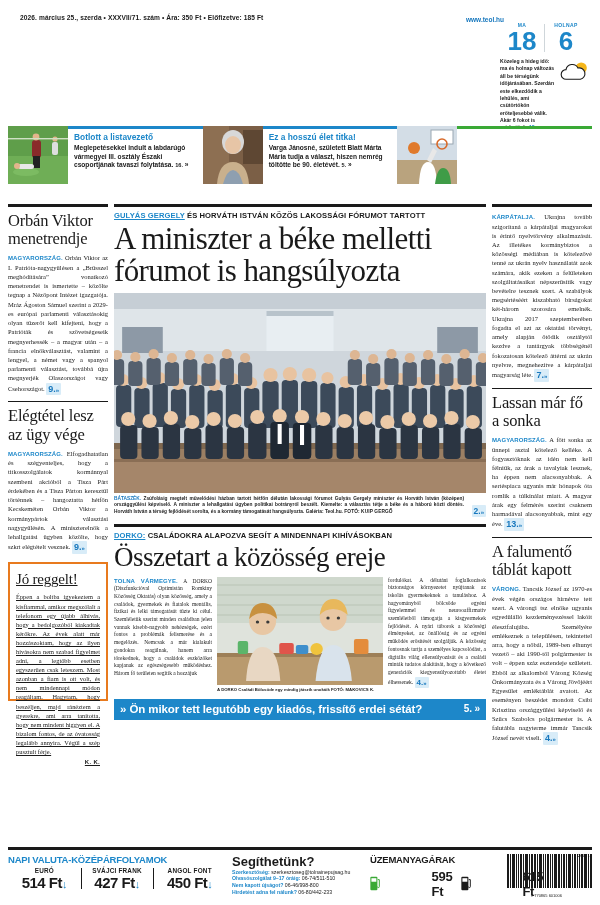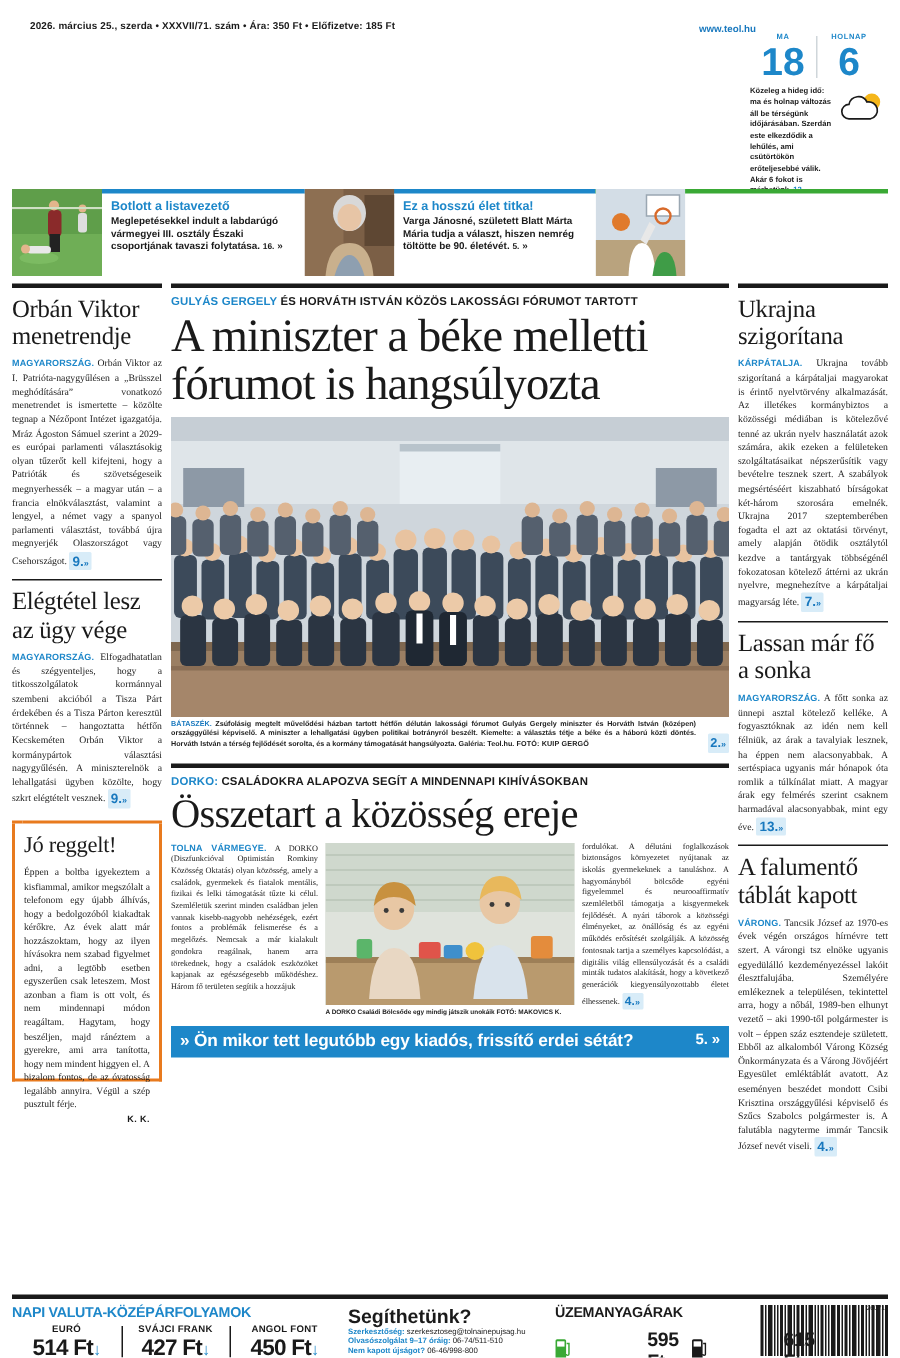--- a/index.html
+++ b/index.html
@@ -55,21 +55,21 @@
   .teasers { display: flex; margin: 4px 8px 0 8px; gap: 0; height: 62px; align-items: flex-end; }
   .teaser { display: flex; flex: 1; position: relative; }
   .teaser .tz-photo { width: 60px; height: 58px; flex: none; position: relative; overflow: hidden; }
   .teaser .tz-text { padding: 7px 4px 0 6px; flex: 1; min-width: 0; }
   .tz-title { font-size: 8.4px; font-weight: bold; color: #1d87c9; line-height: 1.1; margin-bottom: 2px; }
   .tz-body { font-size: 6.6px; line-height: 1.26; font-weight: bold; color: #1a1a1a; }
   .pg { color: #1a1a1a; font-size: 5.6px; font-weight: bold; }
   .tz-accent { position: absolute; top: 0; left: 0; right: 0; height: 3px; }
 
   
-  .grid { display: flex; padding: 0 8px; margin-top: 5px; }
+  .grid { display: flex; padding: 0 8px; margin-top: 20px; }
   .col-left { width: 100px; flex: none; }
   .col-mid { flex: 1; padding: 0 6px; min-width: 0; }
   .col-right { width: 100px; flex: none; }
 
   .rule-thick { height: 3px; background: #1a1a1a; margin-bottom: 5px; }
   .rule-thin { height: 1px; background: #1a1a1a; margin: 6px 0 5px 0; }
 
   .side-head {
     font-family: "Liberation Serif", serif;
     font-size: 16.5px; line-height: 1.1; font-weight: normal;
@@ -89,38 +89,38 @@
     font-family: "Liberation Sans", sans-serif;
     font-weight: bold; font-size: 9px; padding: 0 2px; border-radius: 1px;
     vertical-align: -1px;
   }
   .pageref .arr { font-size: 6px; }
 
   
   .goodmorning { margin-top: 8px; position: relative; padding: 0; }
   .gm-frame {
     border: 2.5px solid #e87a1e; border-top: none;
-    height: 172px; position: relative; padding: 5px 6px 4px 6px;
+    height: 137px; position: relative; padding: 5px 6px 4px 6px; text-decoration: underline;
   }
   .gm-topbar { display: flex; }
   .gm-topbar .seg-l { width: 7px; height: 2.5px; background: #e87a1e; }
   .gm-topbar .seg-r { flex: 1; height: 2.5px; background: #e87a1e; }
   .gm-title {
     font-family: "Liberation Serif", serif;
     font-size: 15px; margin: 2px 0 4px 0; letter-spacing: -.2px;
   }
   .gm-body { font-family: "Liberation Serif", serif; font-size: 6.4px; line-height: 1.42; text-align: justify; }
   .gm-sign { text-align: right; font-size: 6px; font-weight: bold; margin-top: 3px; letter-spacing: .3px; }
 
   
   .eyebrow {
     font-size: 7.6px; font-weight: bold; letter-spacing: .1px;
     text-transform: uppercase; margin-bottom: 3px; line-height: 1.1;
   }
-  .eyebrow .hl { color: #1d87c9; }
+  .eyebrow .hl { color: #1d87c9; text-decoration: underline; }
   .lead-head {
     font-family: "Liberation Serif", serif;
     font-size: 31px; line-height: 1.02; letter-spacing: -.6px;
     margin-bottom: 6px;
   }
   .lead-photo { width: 100%; height: 200px; position: relative; overflow: hidden; background: #b8c3cb; }
   .caption {
     font-size: 4.8px; line-height: 1.42; margin-top: 3px; position: relative;
     padding-right: 22px; text-align: justify; font-weight: bold; color: #222;
   }
@@ -146,21 +146,21 @@
   .qbanner {
     margin: 7px 0 0 0; background: #1d87c9; color: #fff;
     font-size: 11.5px; font-weight: bold; padding: 4px 6px 5px 6px;
     display: flex; align-items: center; justify-content: space-between;
     letter-spacing: -.1px;
   }
   .qbanner .q-num { font-size: 10px; }
 
   
   .footer {
-    position: absolute; left: 0; right: 0; bottom: 0; height: 42px;
+    position: absolute; left: 0; right: 0; bottom: 0; height: 58px;
     padding: 0 8px;
   }
   .footer-rule { height: 2.5px; background: #1a1a1a; }
   .footer-inner { display: flex; height: 54px; padding-top: 4px; }
   .fx-currency { width: 218px; flex: none; }
   .fx-title { font-size: 9.5px; font-weight: bold; color: #1d87c9; letter-spacing: -.2px; }
   .fx-row { display: flex; margin-top: 2px; }
   .fx-cell { flex: 1; text-align: center; position: relative; padding: 0 2px; }
   .fx-cell + .fx-cell::before {
     content: ""; position: absolute; left: 0; top: 1px; bottom: 2px; width: 1px; background: #1a1a1a;
@@ -550,21 +550,20 @@
       <div class="qbanner">
         <span>» Ön mikor tett legutóbb egy kiadós, frissítő erdei sétát?</span>
         <span class="q-num"><span>5.</span> »</span>
       </div>
     </div>
 
     <div class="col-right">
       <div class="rule-thick"></div>
 
       <div>
-        <div class="side-head">Ukrajna szigorítana</div>
         <div class="side-body">
           <span class="kicker-loc">KÁRPÁTALJA.</span>
           <span>Ukrajna tovább szigorítaná a kárpátaljai magyarokat is érintő nyelvtörvény alkalmazását. Az illetékes kormánybiztos a közösségi médiában is kötelezővé tenné az ukrán nyelv használatát azok számára, akik ezeken a felületeken szolgáltatásaikat népszerűsítik vagy bevételre tesznek szert. A szabályok megsértéséért kiszabható bírságokat két-három szorosára emelnék. Ukrajna 2017 szeptemberében fogadta el azt az oktatási törvényt, amely alapján ötödik osztálytól kezdve a tantárgyak többségénél fokozatosan kötelező áttérni az ukrán nyelvre, megnehezítve a kárpátaljai magyarság léte.</span>
           <span class="pageref"><span>7.</span><span class="arr">»</span></span>
         </div>
       </div>
 
       <div class="rule-thin"></div>
 
       <div>

